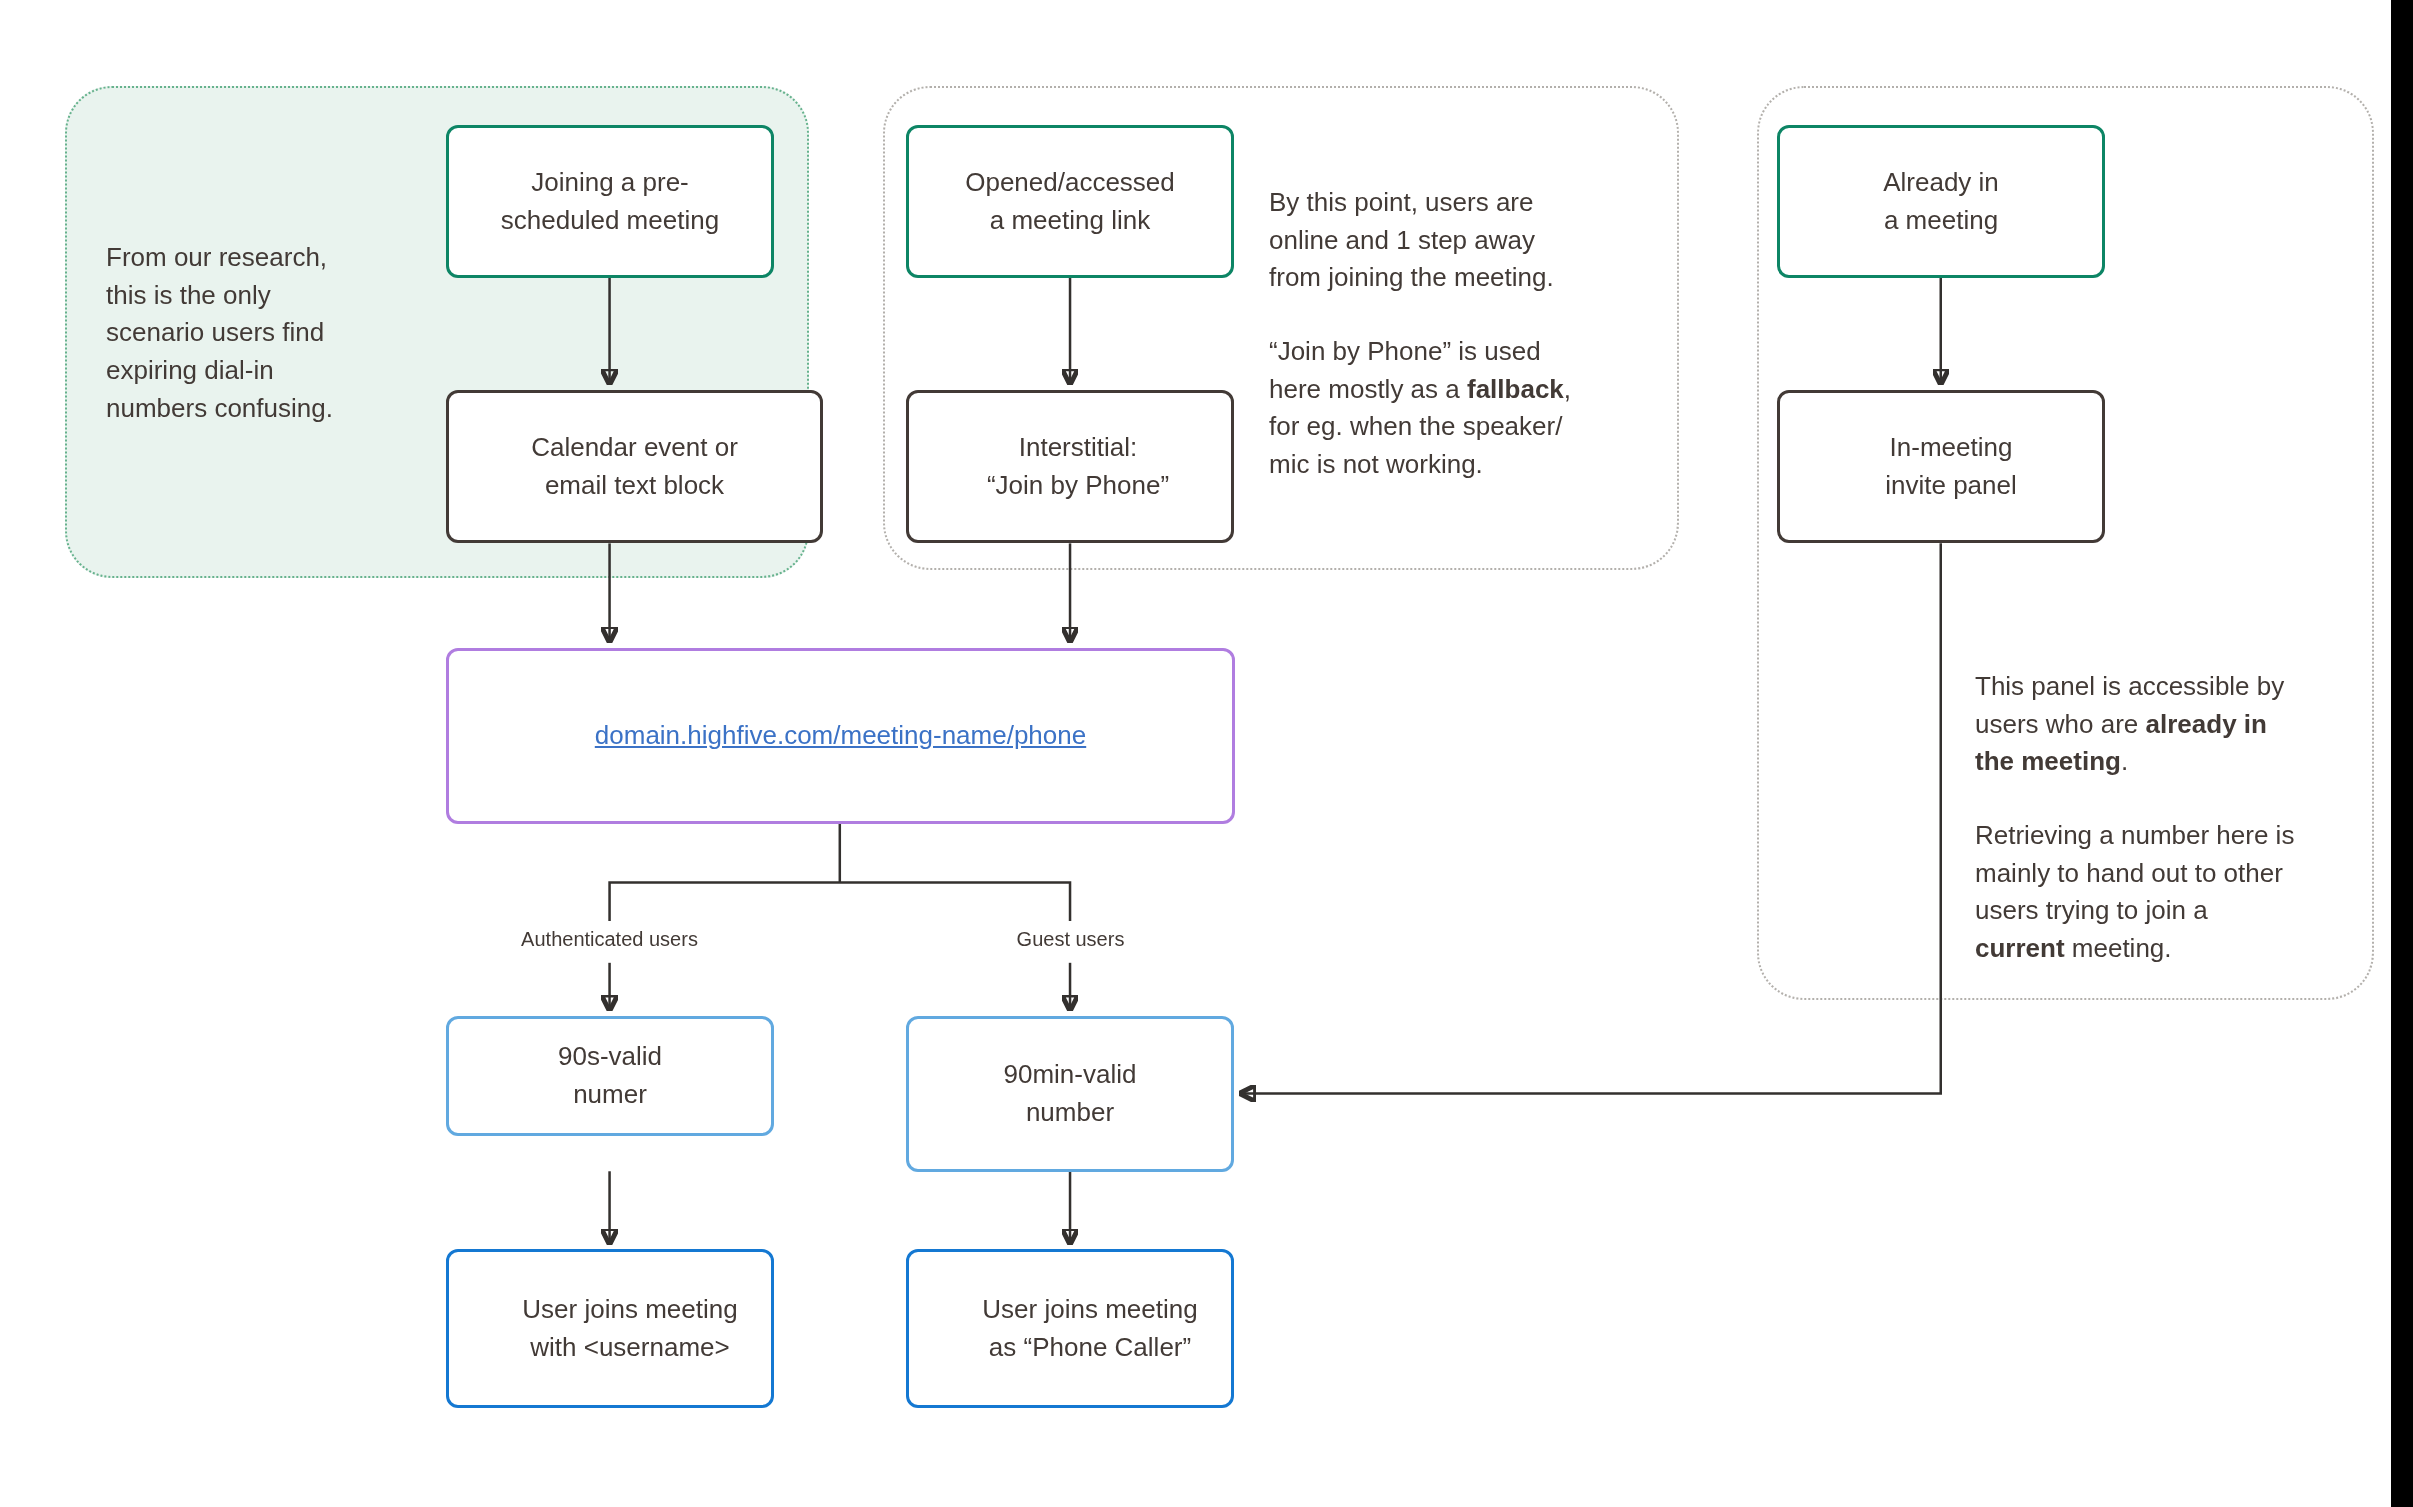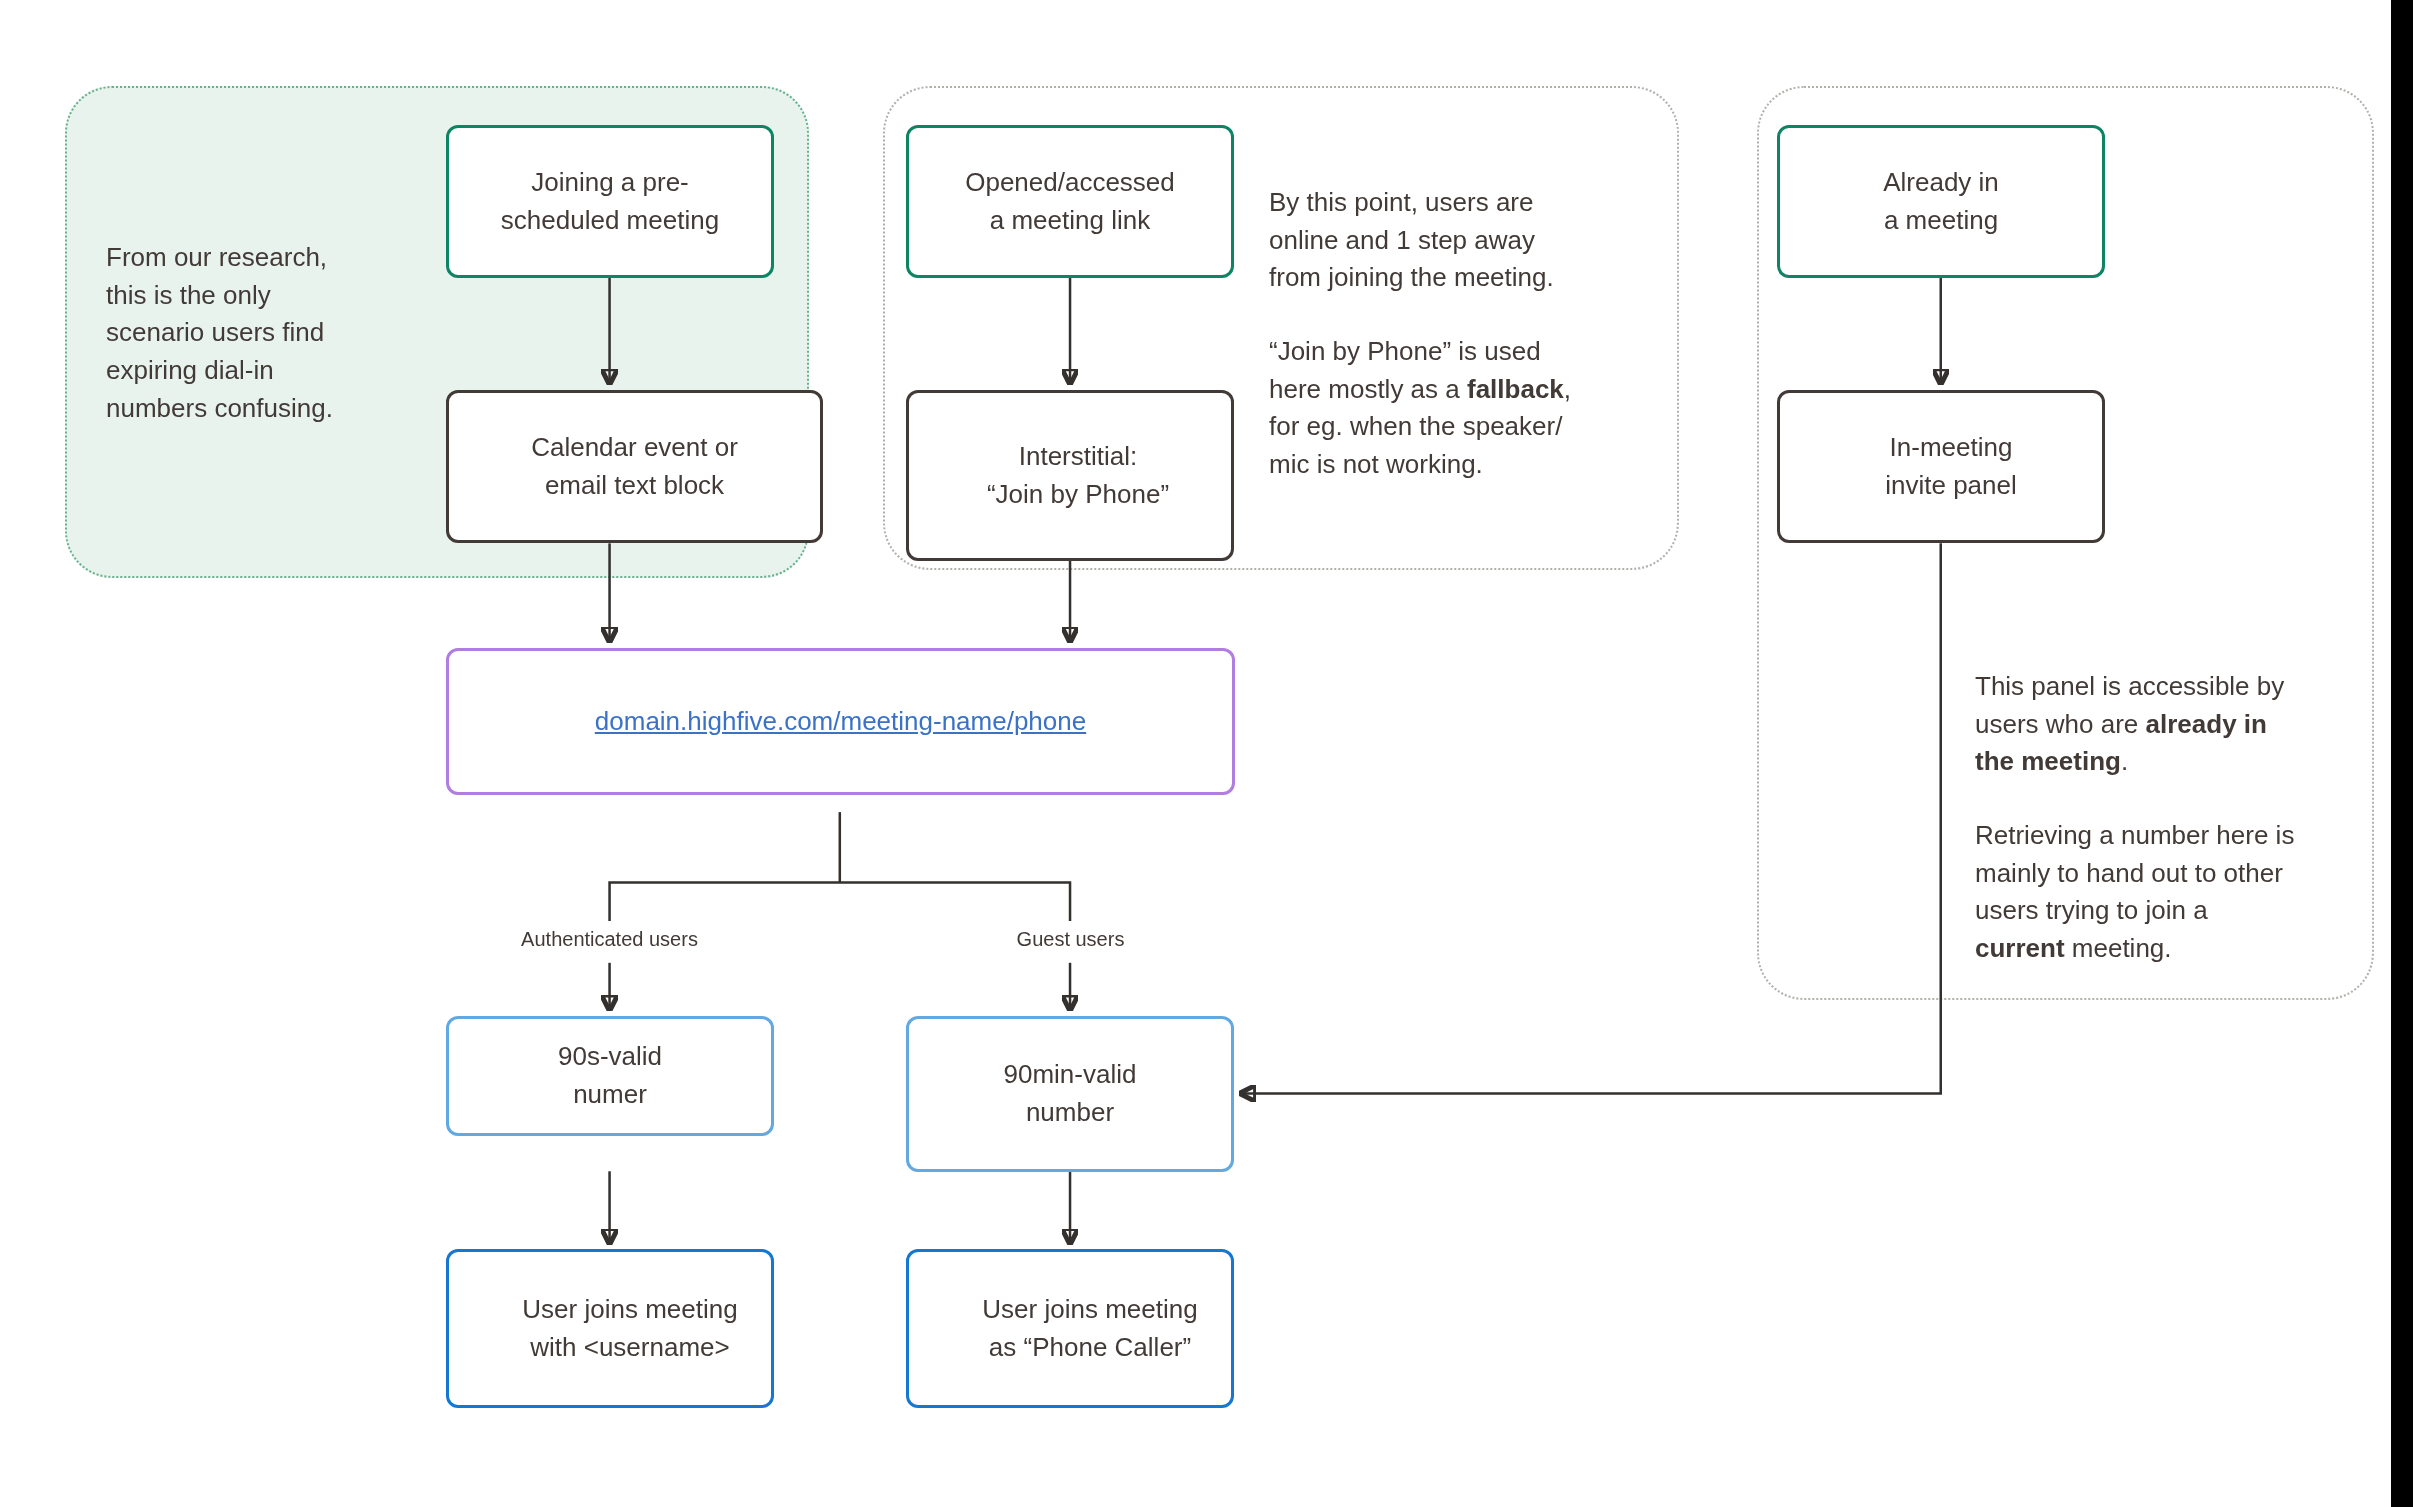--- a/index.html
+++ b/index.html
@@ -130,29 +130,29 @@
 users trying to join a
 </span><b>current</b><span> meeting.</span></p>
 
   <div class="node green" style="left:446px; top:125px; width:328px; height:153px;">Joining a pre-
 scheduled meeting</div>
   <div class="node dark" style="left:446px; top:390px; width:377px; height:153px;">Calendar event or
 email text block</div>
 
   <div class="node green" style="left:906px; top:125px; width:328px; height:153px;">Opened/accessed
 a meeting link</div>
-  <div class="node dark" style="left:906px; top:390px; width:328px; height:171px;padding-left:16px;">Interstitial:
+  <div class="node dark" style="left:906px; top:390px; width:328px; height:153px;padding-left:16px;">Interstitial:
 “Join by Phone”</div>
 
   <div class="node green" style="left:1777px; top:125px; width:328px; height:153px;">Already in
 a meeting</div>
   <div class="node dark" style="left:1777px; top:390px; width:328px; height:153px;padding-left:20px;">In-meeting
 invite panel</div>
 
-  <div class="node purple" style="left:446px; top:648px; width:789px; height:147px;"><a class="link">domain.highfive.com/meeting-name/phone</a></div>
+  <div class="node purple" style="left:446px; top:648px; width:789px; height:176px;"><a class="link">domain.highfive.com/meeting-name/phone</a></div>
 
   <div class="branch-label" style="left:400px; top:925px; width:419px;">Authenticated users</div>
   <div class="branch-label" style="left:861px; top:925px; width:419px;">Guest users</div>
 
   <div class="node blue-light" style="left:446px; top:1016px; width:328px; height:120px;">90s-valid
 numer</div>
   <div class="node blue-light" style="left:906px; top:1016px; width:328px; height:156px;">90min-valid
 number</div>
 
   <div class="node blue-strong" style="left:446px; top:1249px; width:328px; height:159px;">User joins meeting

